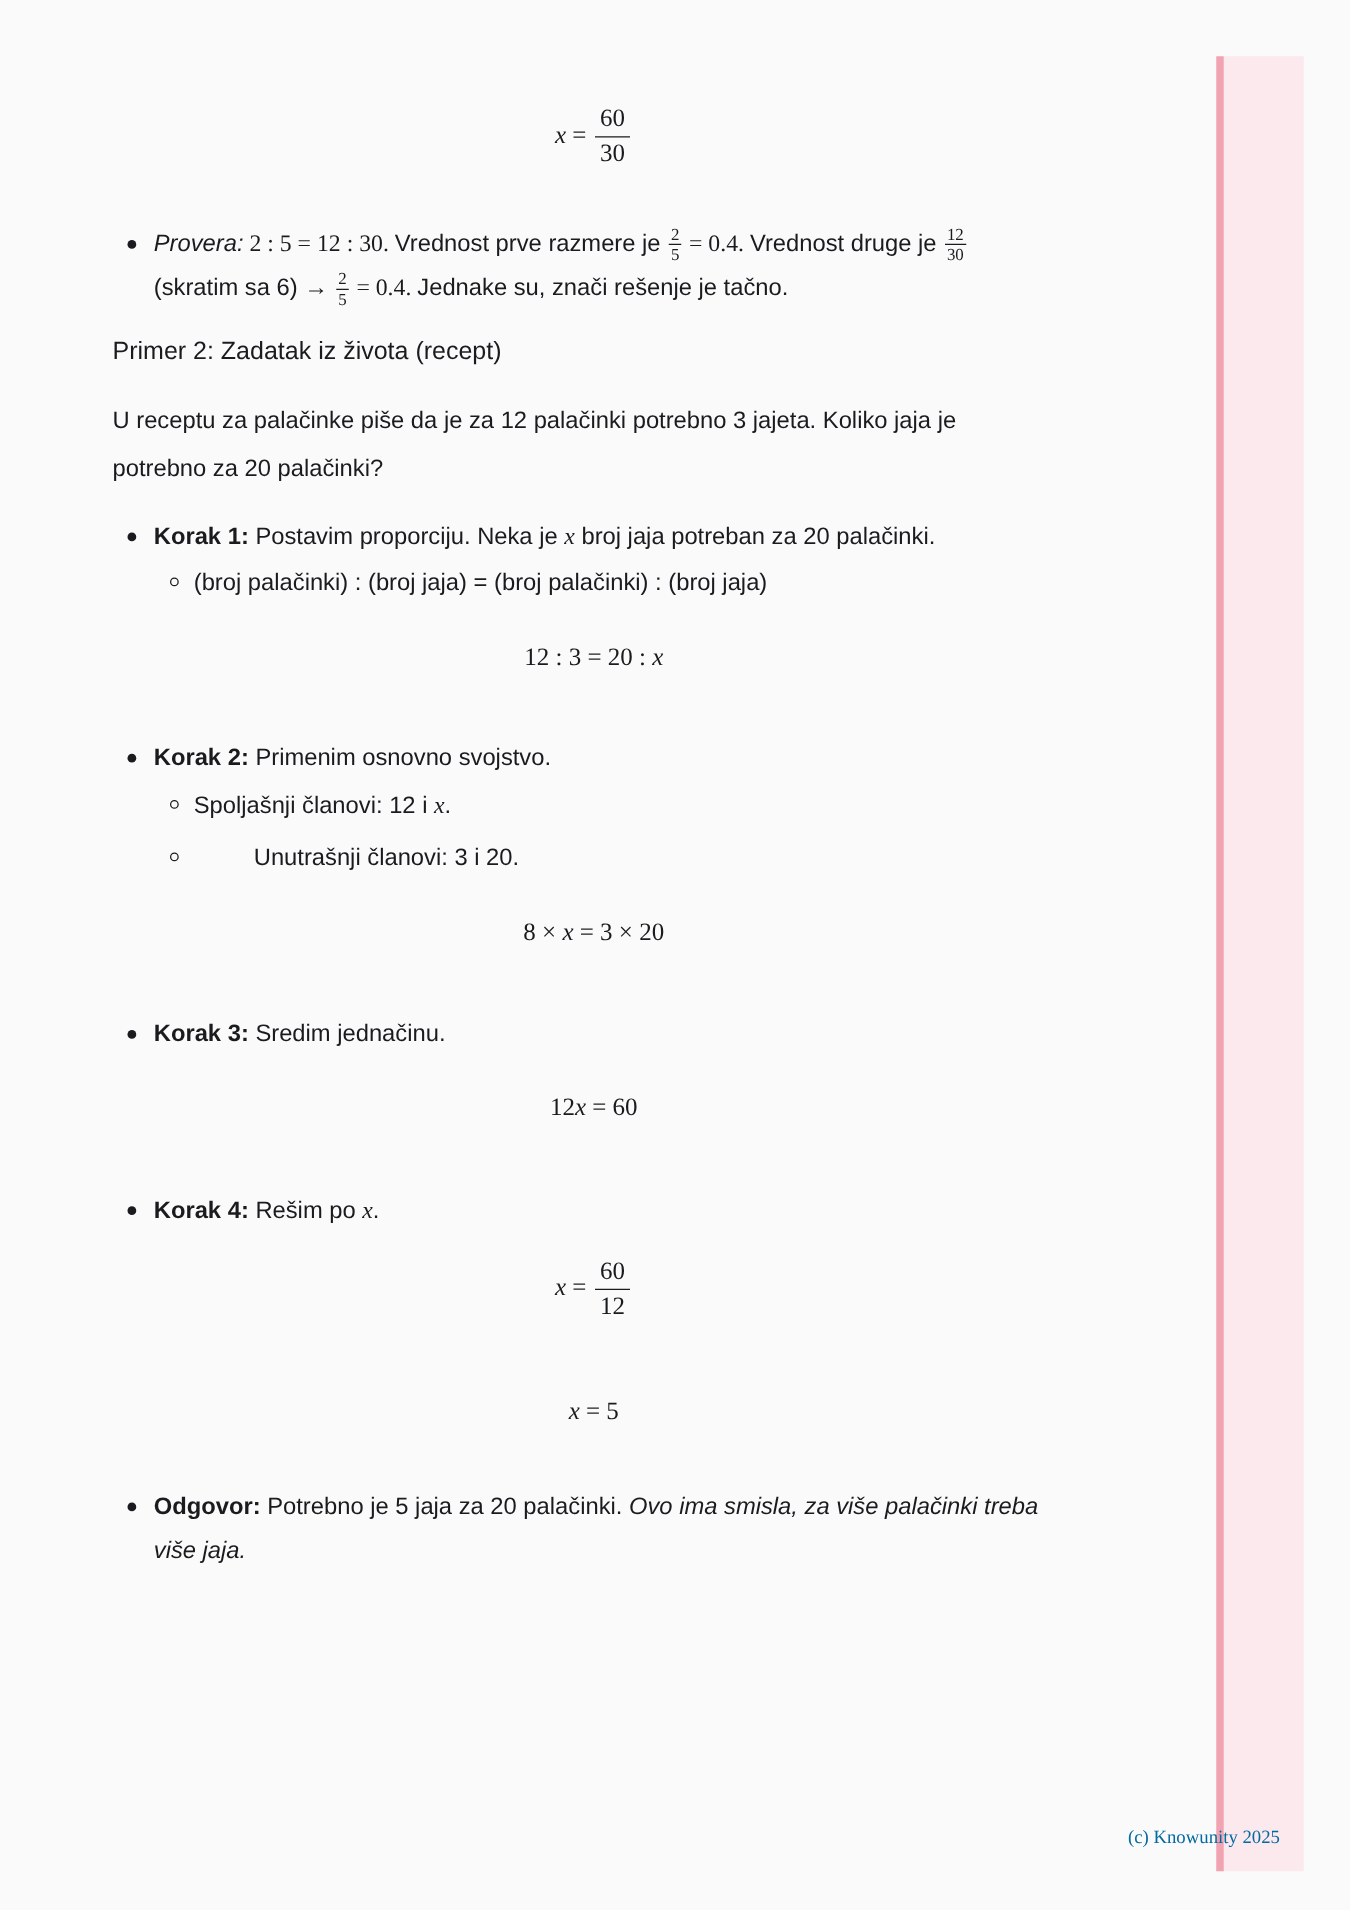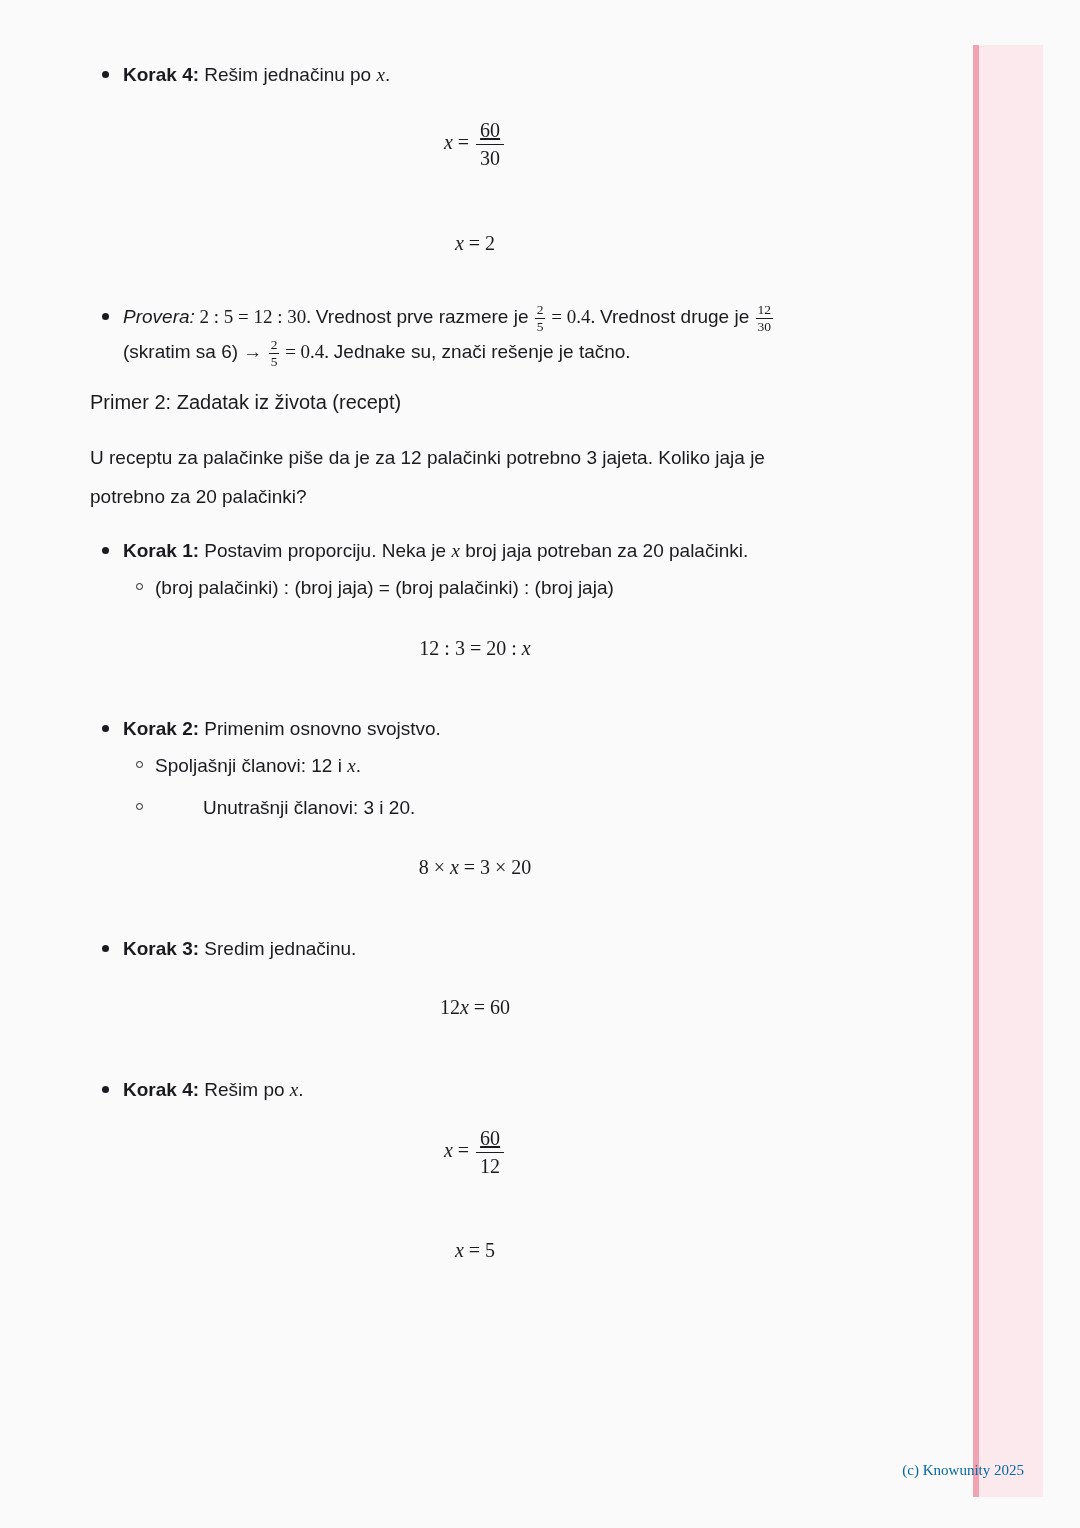--- a/index.html
+++ b/index.html
@@ -24,21 +24,21 @@
   .lbl { font-weight: bold; }
   .ital { font-style: italic; }
 
   
   .mvar { font-family: "Liberation Serif", "DejaVu Serif", serif; font-style: italic; }
   .mser { font-family: "Liberation Serif", "DejaVu Serif", serif; }
   .formula { text-align: center; font-family: "Liberation Serif", "DejaVu Serif", serif;
              font-size: 20px; line-height: 1.4; width: 770px; }
   .dfrac { display: inline-flex; flex-direction: column; align-items: center;
            vertical-align: middle; line-height: 1.25; margin: 0 2px; }
-  .dfrac .num { display: block; border-bottom: 1.3px solid currentColor; padding: 0 4px 1px; text-decoration: underline; }
+  .dfrac .num { display: block; border-bottom: 1.3px solid currentColor; padding: 0 4px 1px; }
   .dfrac .den { display: block; padding-top: 1px; }
   .ifrac { display: inline-flex; flex-direction: column; align-items: center;
            vertical-align: middle; font-family: "Liberation Serif", "DejaVu Serif", serif;
            font-size: 13.5px; line-height: 1.15; margin: 0 1px; }
   .ifrac .num { border-bottom: 1px solid currentColor; padding: 0 2px; }
 
   .heading { margin: 18px 0 0; font-size: 20px; font-weight: normal; line-height: 1.5; }
   .para { margin: 22px 0 0; line-height: 2.05; }
   .sublist .li { margin-top: 2px; }
   .sublist .li + .li { margin-top: 7px; gap: 48px; }
@@ -63,31 +63,26 @@
 </head>
 <body>
 
 <div class="page" style="background: rgb(250, 250, 250); color: rgb(26, 27, 30);">
 
   <div class="stripe-light" style="background: rgb(252, 233, 238);"></div>
   <div class="stripe-dark" style="background: rgb(241, 163, 178);"></div>
 
   <main class="content">
 
-    <div class="li">
-      <span class="bullet-disc"></span>
-      <div class="litext"><b class="lbl">Korak 4:</b><span> Rešim jednačinu po </span><span class="mvar">x</span><span>.</span></div>
-    </div>
 
     <div class="formula eq-frac1"><span class="mvar">x</span><span class="mser"> = </span><span class="dfrac">
           <span class="num">60</span>
           <span class="den">30</span>
         </span></div>
 
-    <div class="formula eq-res1"><span class="mvar">x</span><span class="mser"> = 2</span></div>
 
     <div class="li li-provera">
       <span class="bullet-disc"></span>
       <div class="litext"><span class="ital">Provera:</span><span class="mser"> 2 : 5 = 12 : 30. </span><span>Vrednost prve razmere je </span><span class="ifrac">
             <span class="num">2</span>
             <span class="den">5</span>
           </span><span class="mser"> = 0.4. </span><span>Vrednost druge je </span><span class="ifrac">
             <span class="num">12</span>
             <span class="den">30</span>
           </span><span> (skratim sa 6) → </span><span class="ifrac">
@@ -144,17 +139,21 @@
       <div class="litext"><b class="lbl">Korak 4:</b><span> Rešim po </span><span class="mvar">x</span><span>.</span></div>
     </div>
 
     <div class="formula eq-frac2"><span class="mvar">x</span><span class="mser"> = </span><span class="dfrac">
           <span class="num">60</span>
           <span class="den">12</span>
         </span></div>
 
     <div class="formula eq-res2"><span class="mvar">x</span><span class="mser"> = 5</span></div>
 
+    <div class="li li-odgovor">
+      <span class="bullet-disc"></span>
+      <div class="litext"><b class="lbl">Odgovor:</b><span> Potrebno je 5 jaja za 20 palačinki. </span><span class="ital">Ovo ima smisla, za više palačinki treba više jaja.</span></div>
+    </div>
 
   </main>
 
   <div class="footer" style="color: #0369a1; font-family: Liberation Serif, serif;">(c) Knowunity 2025</div>
 </div>
 
 </body></html>

